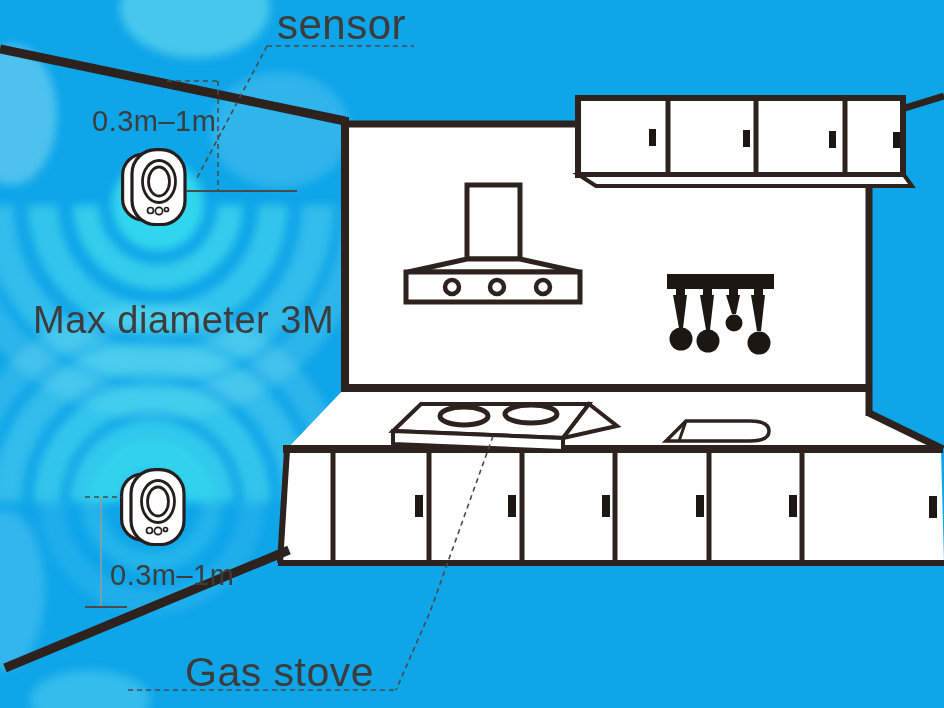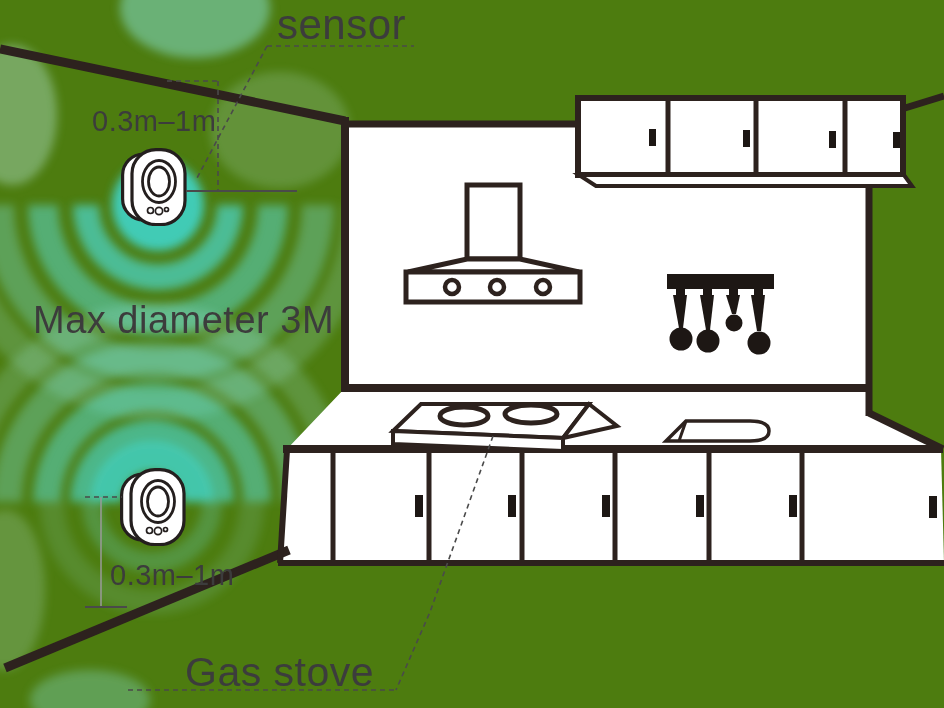--- a/index.html
+++ b/index.html
@@ -1,16 +1,16 @@
 <!DOCTYPE html>
 <html><head>
 <meta charset="utf-8">
 <style>
   html,body{margin:0;padding:0;background:#ffffff;}
-  .stage{position:relative;width:944px;height:708px;background:#4d7c0f;overflow:hidden;
+  .stage{position:relative;width:944px;height:708px;background:#0ea5e9;overflow:hidden;
          font-family:"Liberation Sans", sans-serif;}
   svg text{font-family:"Liberation Sans", sans-serif;fill:#3c3c3c;font-weight:300;letter-spacing:0.5px;}
   .lbl-big{font-size:42px;}
   .lbl-med{font-size:38px;}
   .lbl-small{font-size:29px;}
   .lbl-gas{font-size:41px;}
   .ink{stroke:#2d221e;fill:none;}
   .inkfill{stroke:#2d221e;fill:#ffffff;}
   .solid{fill:#1d1714;stroke:none;}
   .dash{stroke:#4a4a4a;stroke-width:1.6;fill:none;stroke-dasharray:5 4;}

